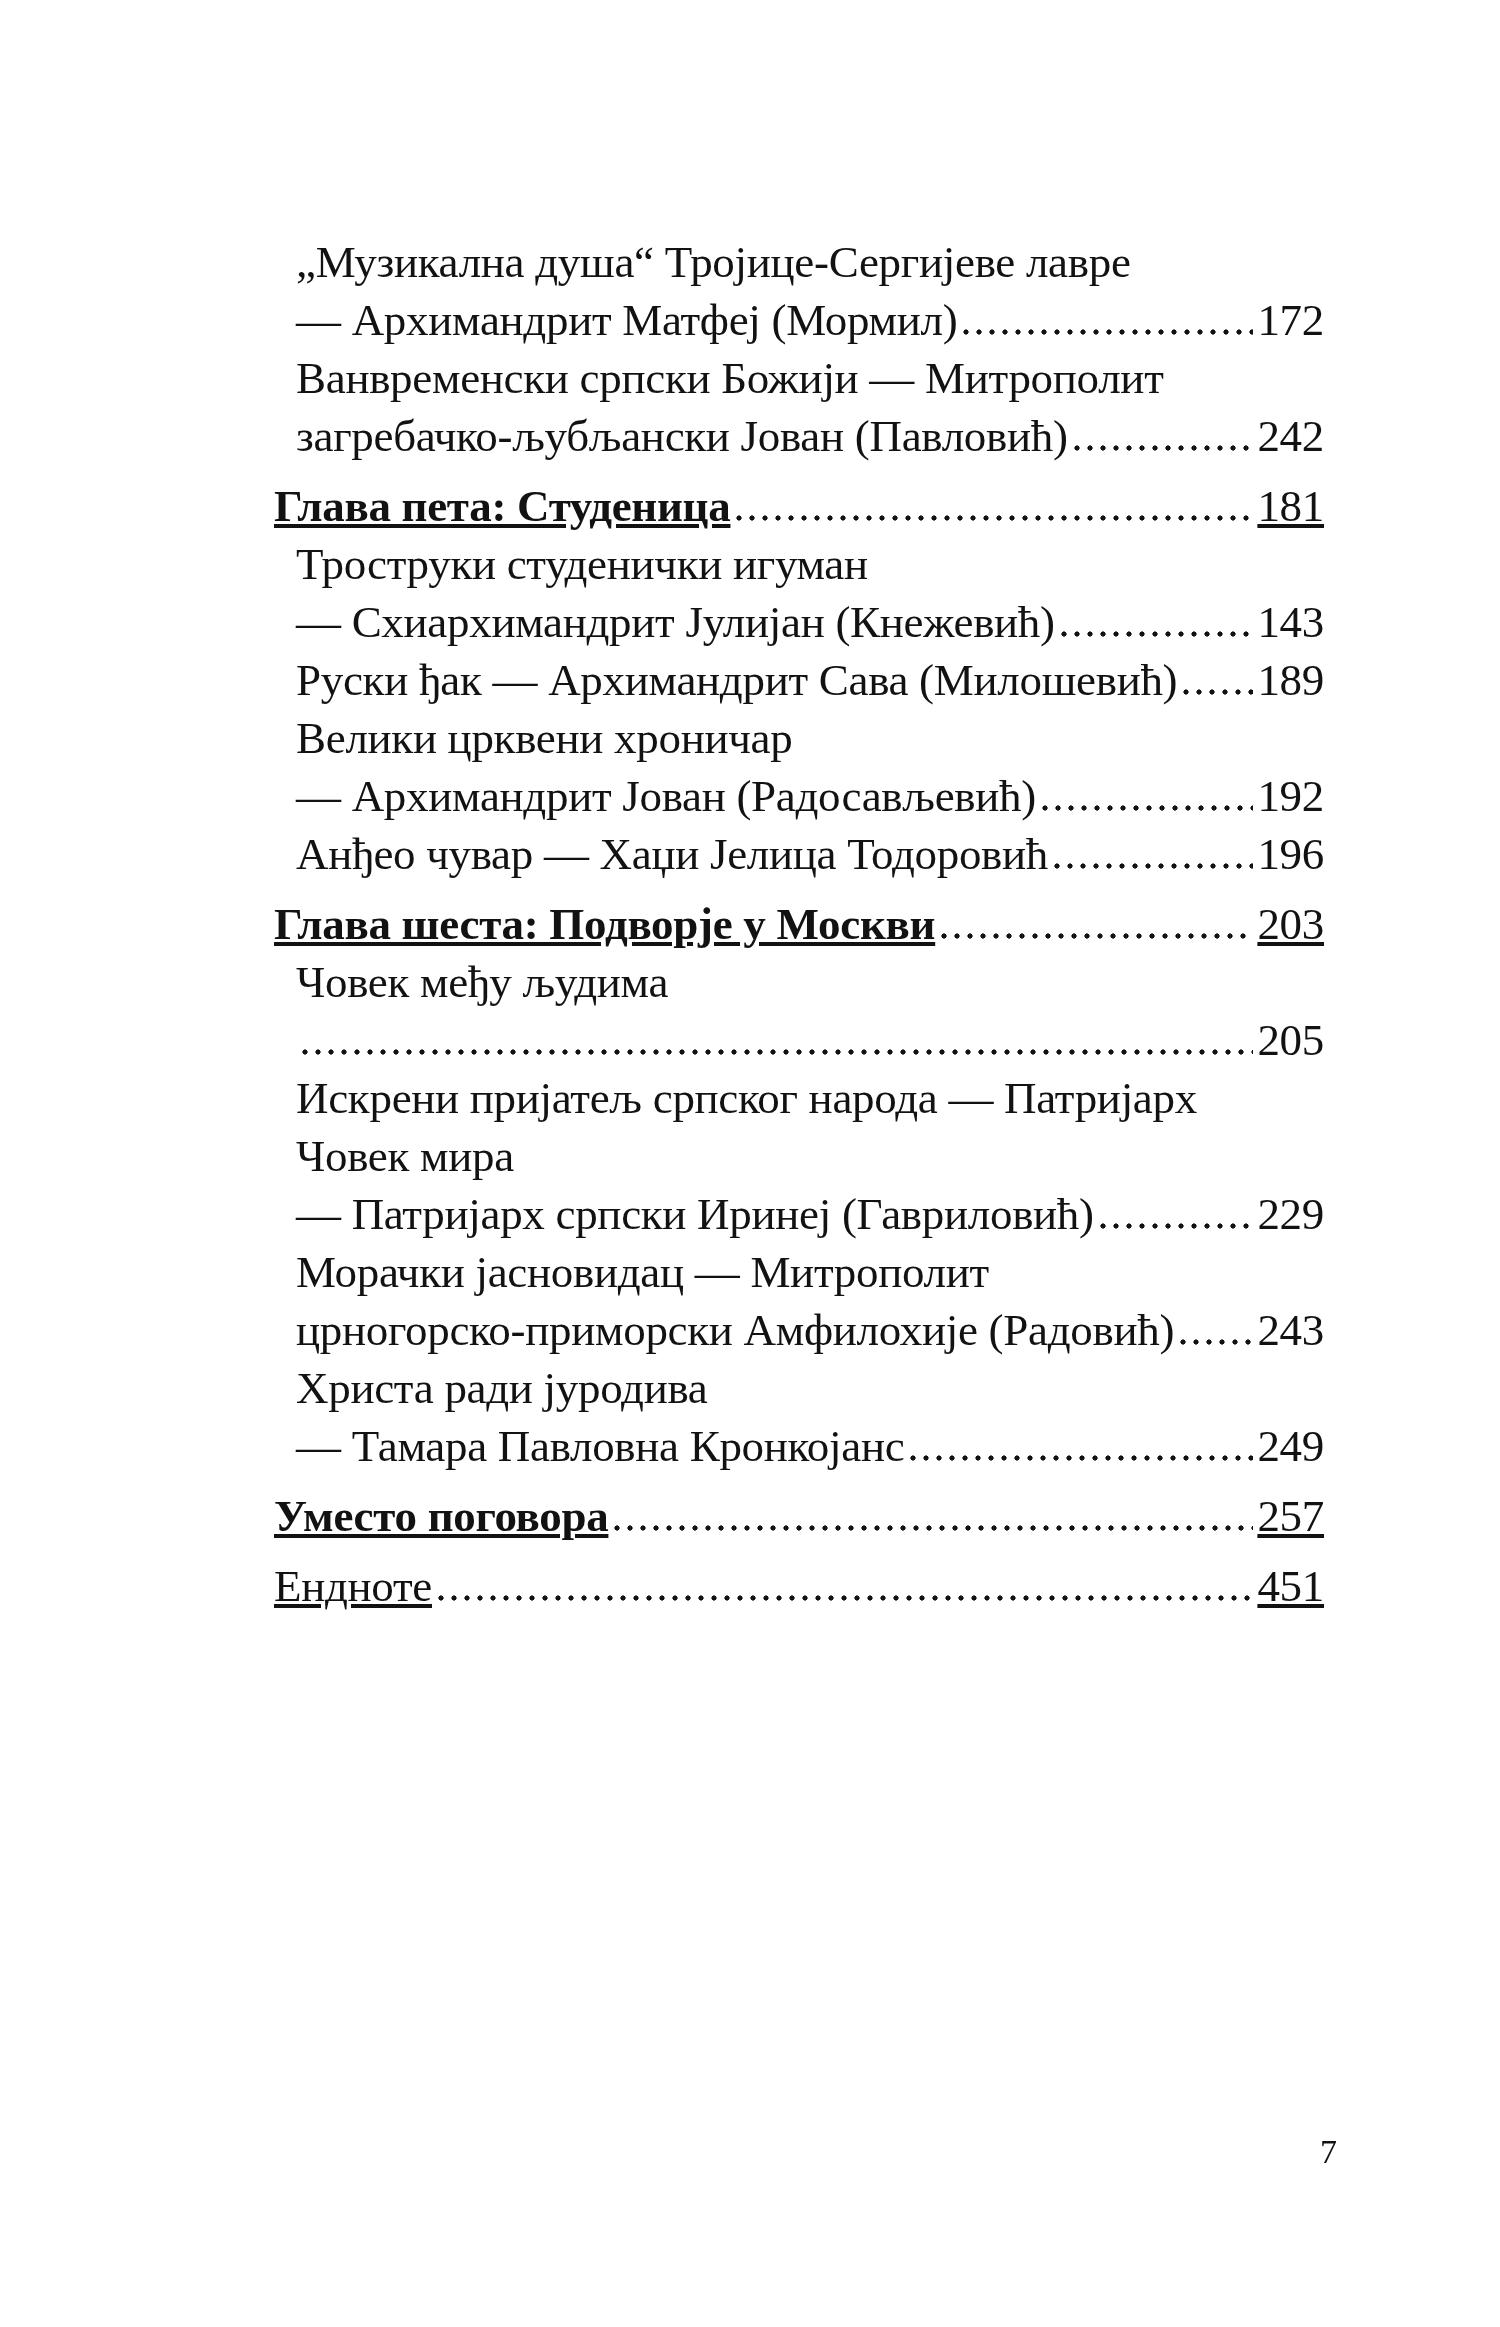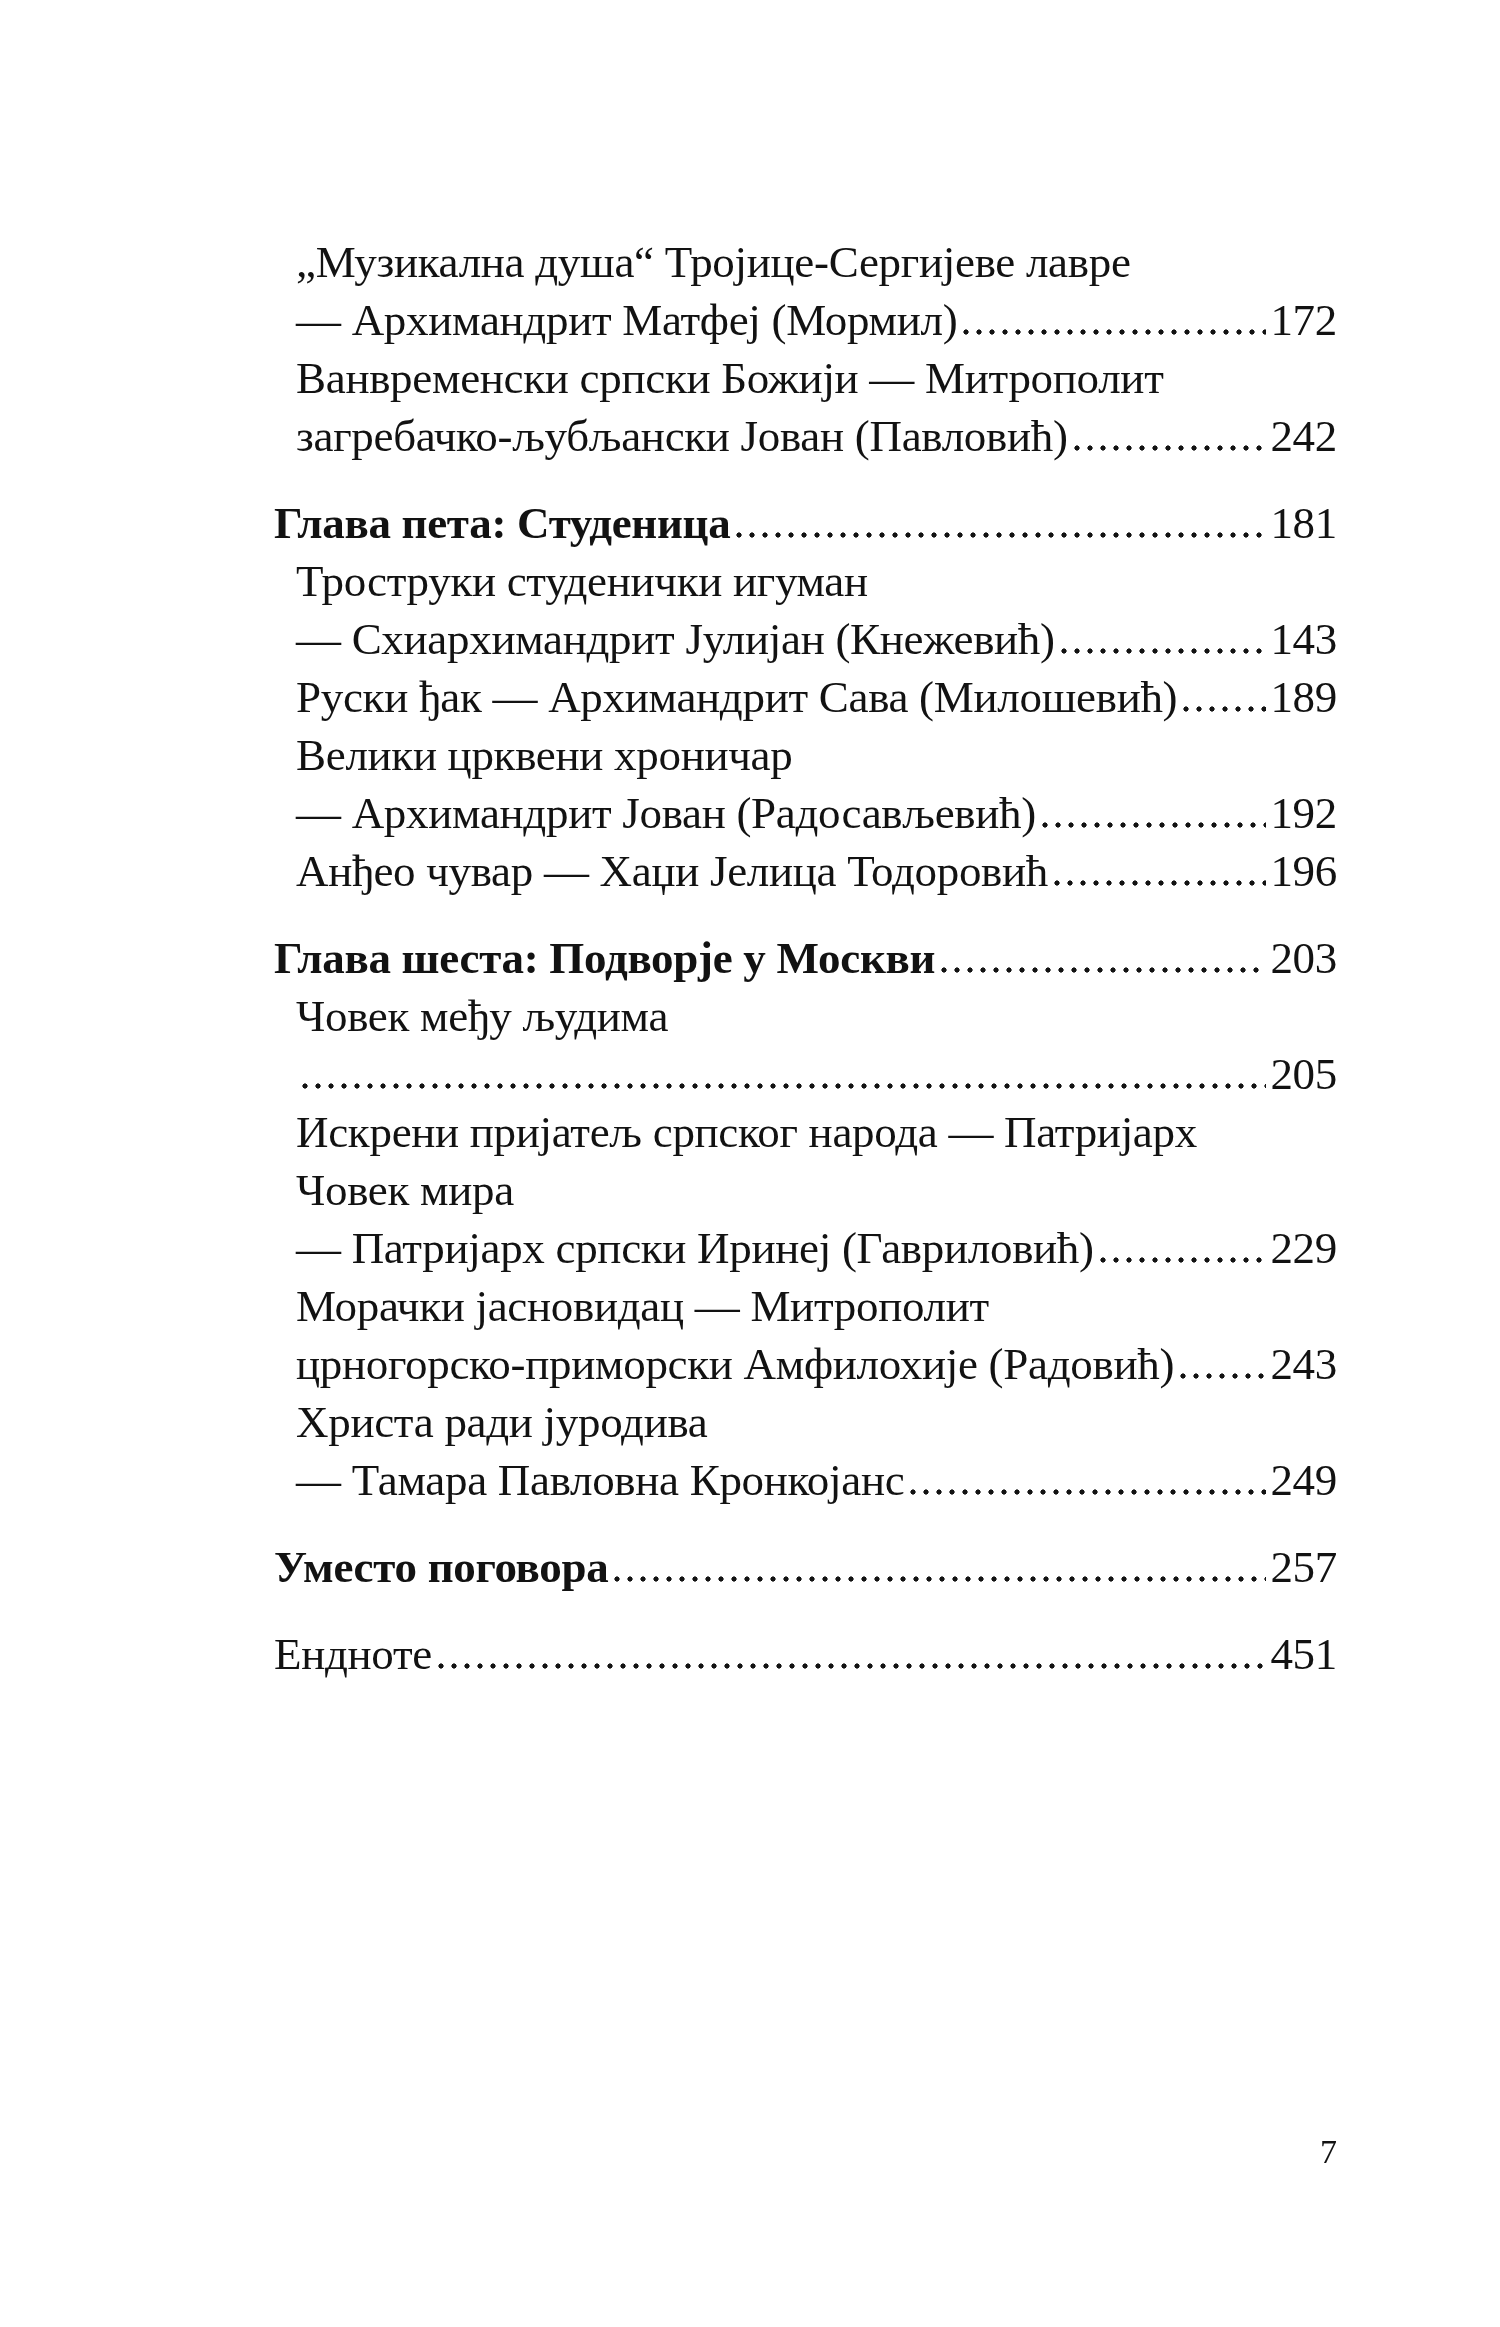--- a/index.html
+++ b/index.html
@@ -16,33 +16,33 @@
     overflow: hidden;
   }
   .page {
     position: absolute;
     inset: 0;
     background: #ffffff;
   }
   .toc {
     position: absolute;
     left: 274px;
-    right: 163px;
+    right: 176px;
     top: 233px;
   }
   .line {
     display: flex;
     align-items: baseline;
     font-size: 45px;
     line-height: 58px;
     letter-spacing: -0.3px;
     white-space: nowrap;
   }
   .line.indent { padding-left: 22px; }
-  .line.space-before { margin-top: 29px; }
+  .line.space-before { margin-top: 12px; text-decoration: underline; }
   .line.bold .t { font-weight: bold; }
   .t { flex: 0 0 auto; }
   .dots {
     flex: 1 1 auto;
     min-width: 0;
     height: 6px;
     margin: 0 4px 0 6px;
     background: radial-gradient(circle at 3px 3px, #121212 2.3px, rgba(0,0,0,0) 2.9px) left bottom / 13px 6px repeat-x;
   }
   .pg { flex: 0 0 auto; }

